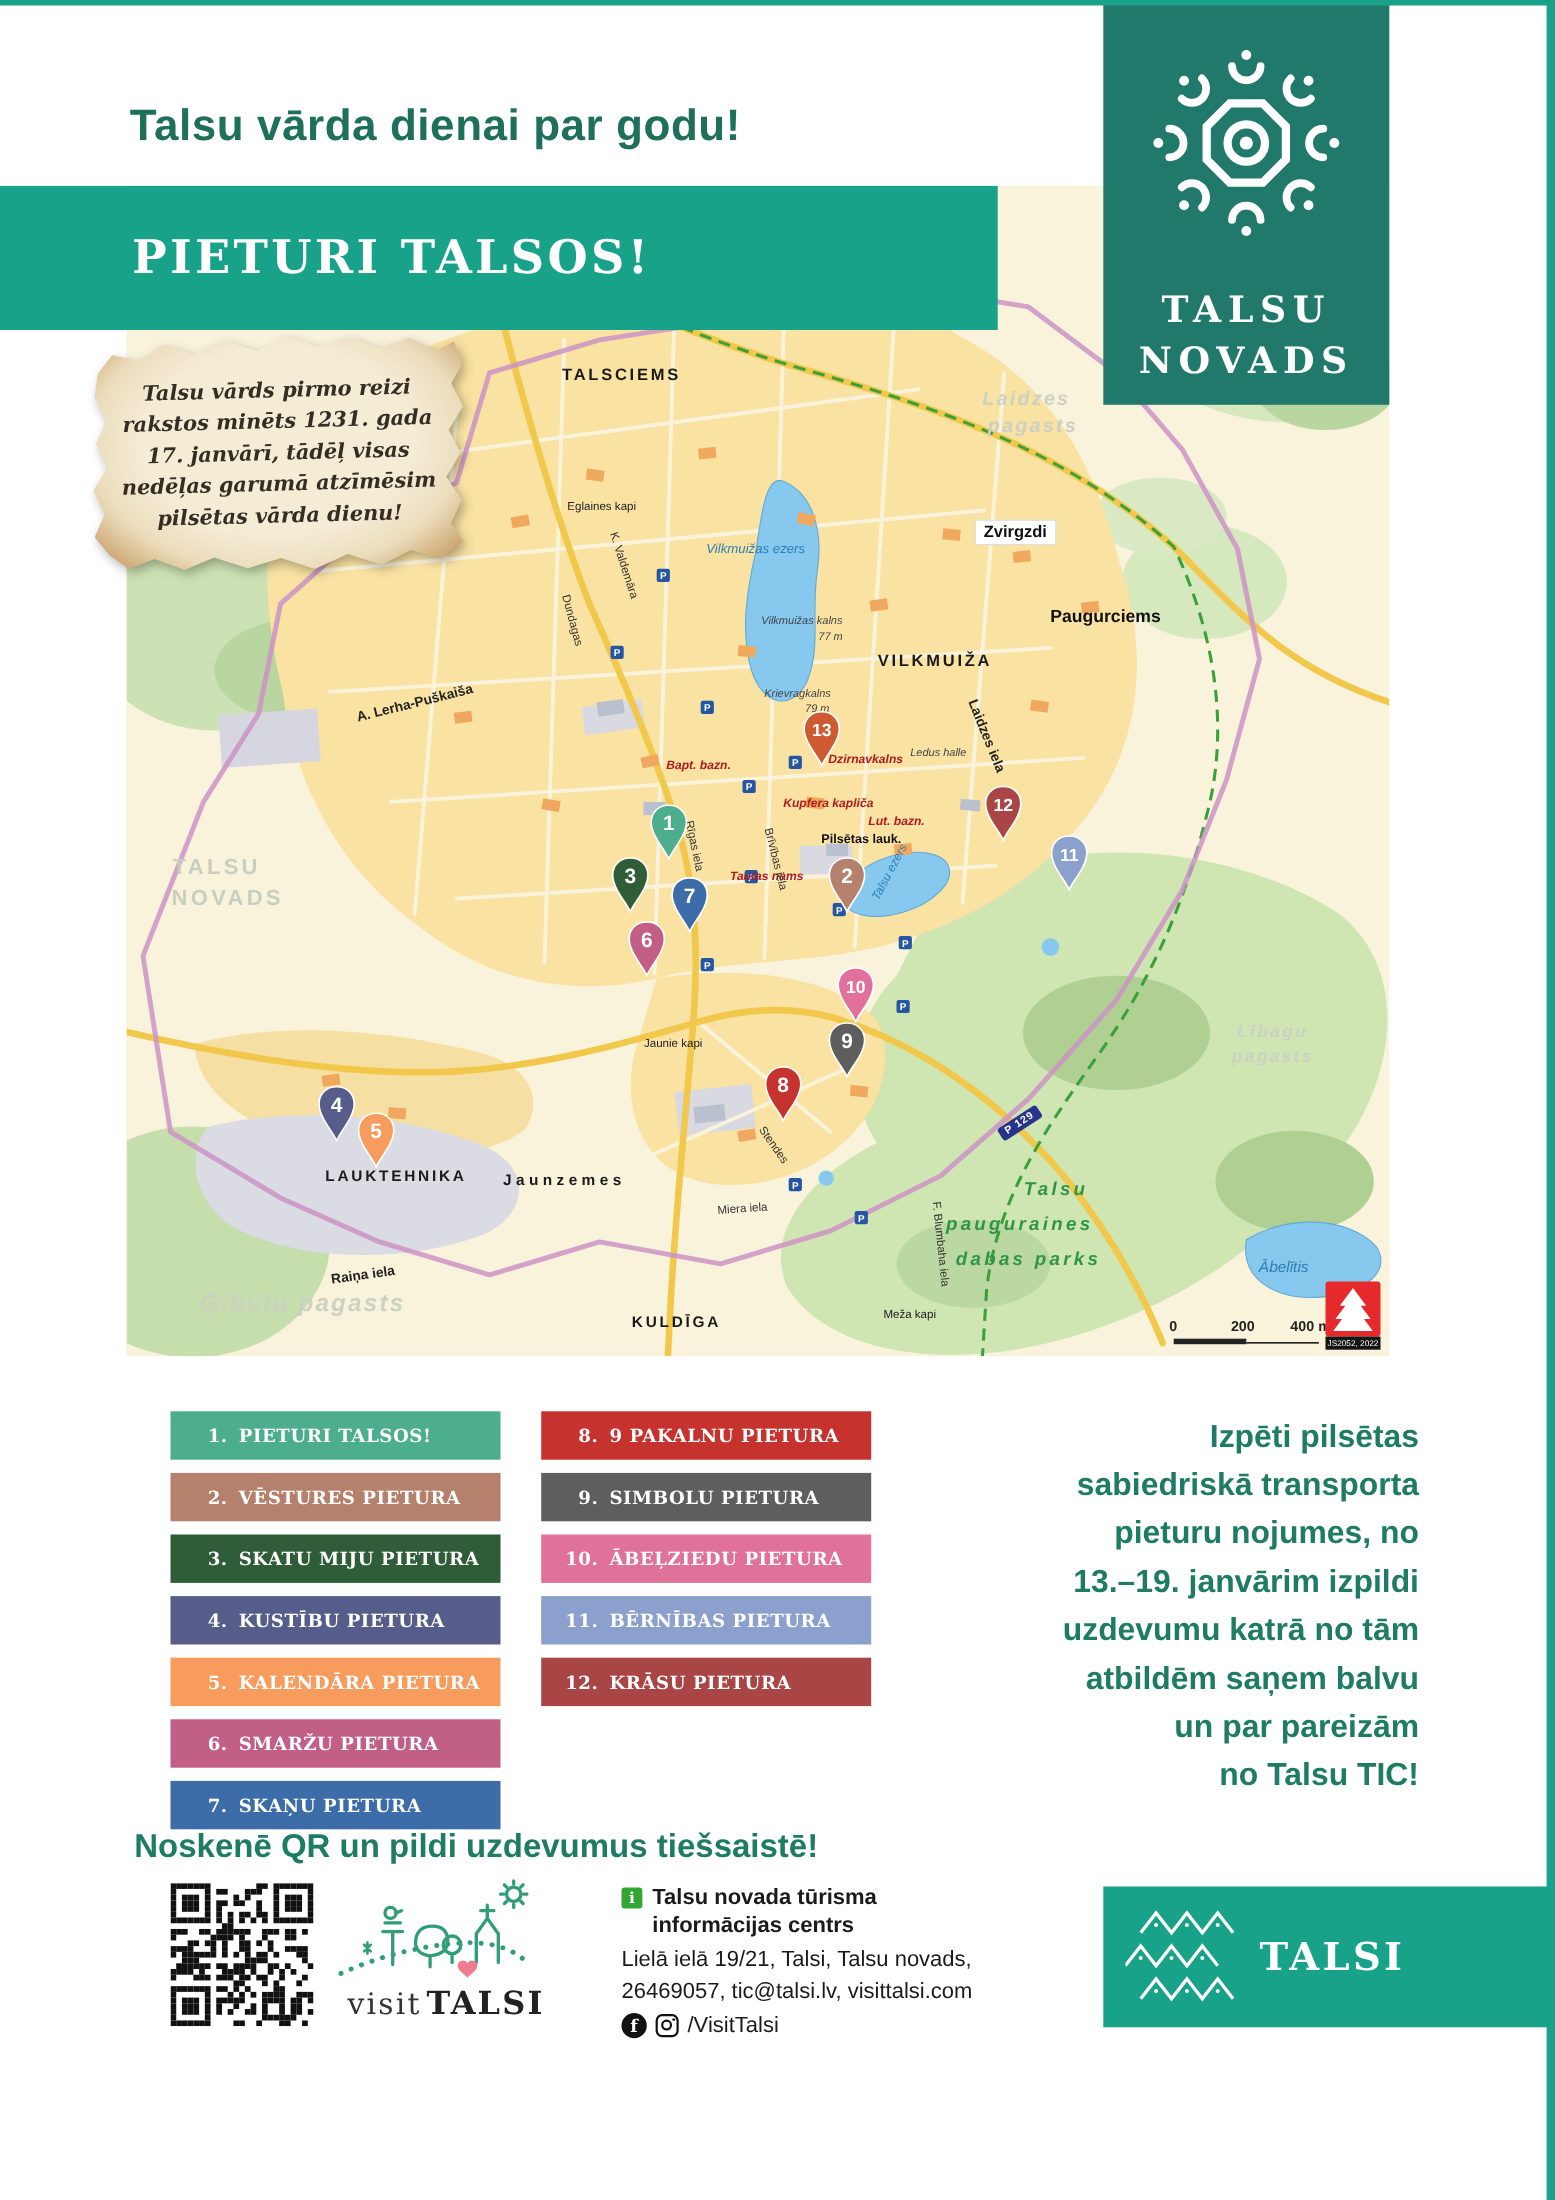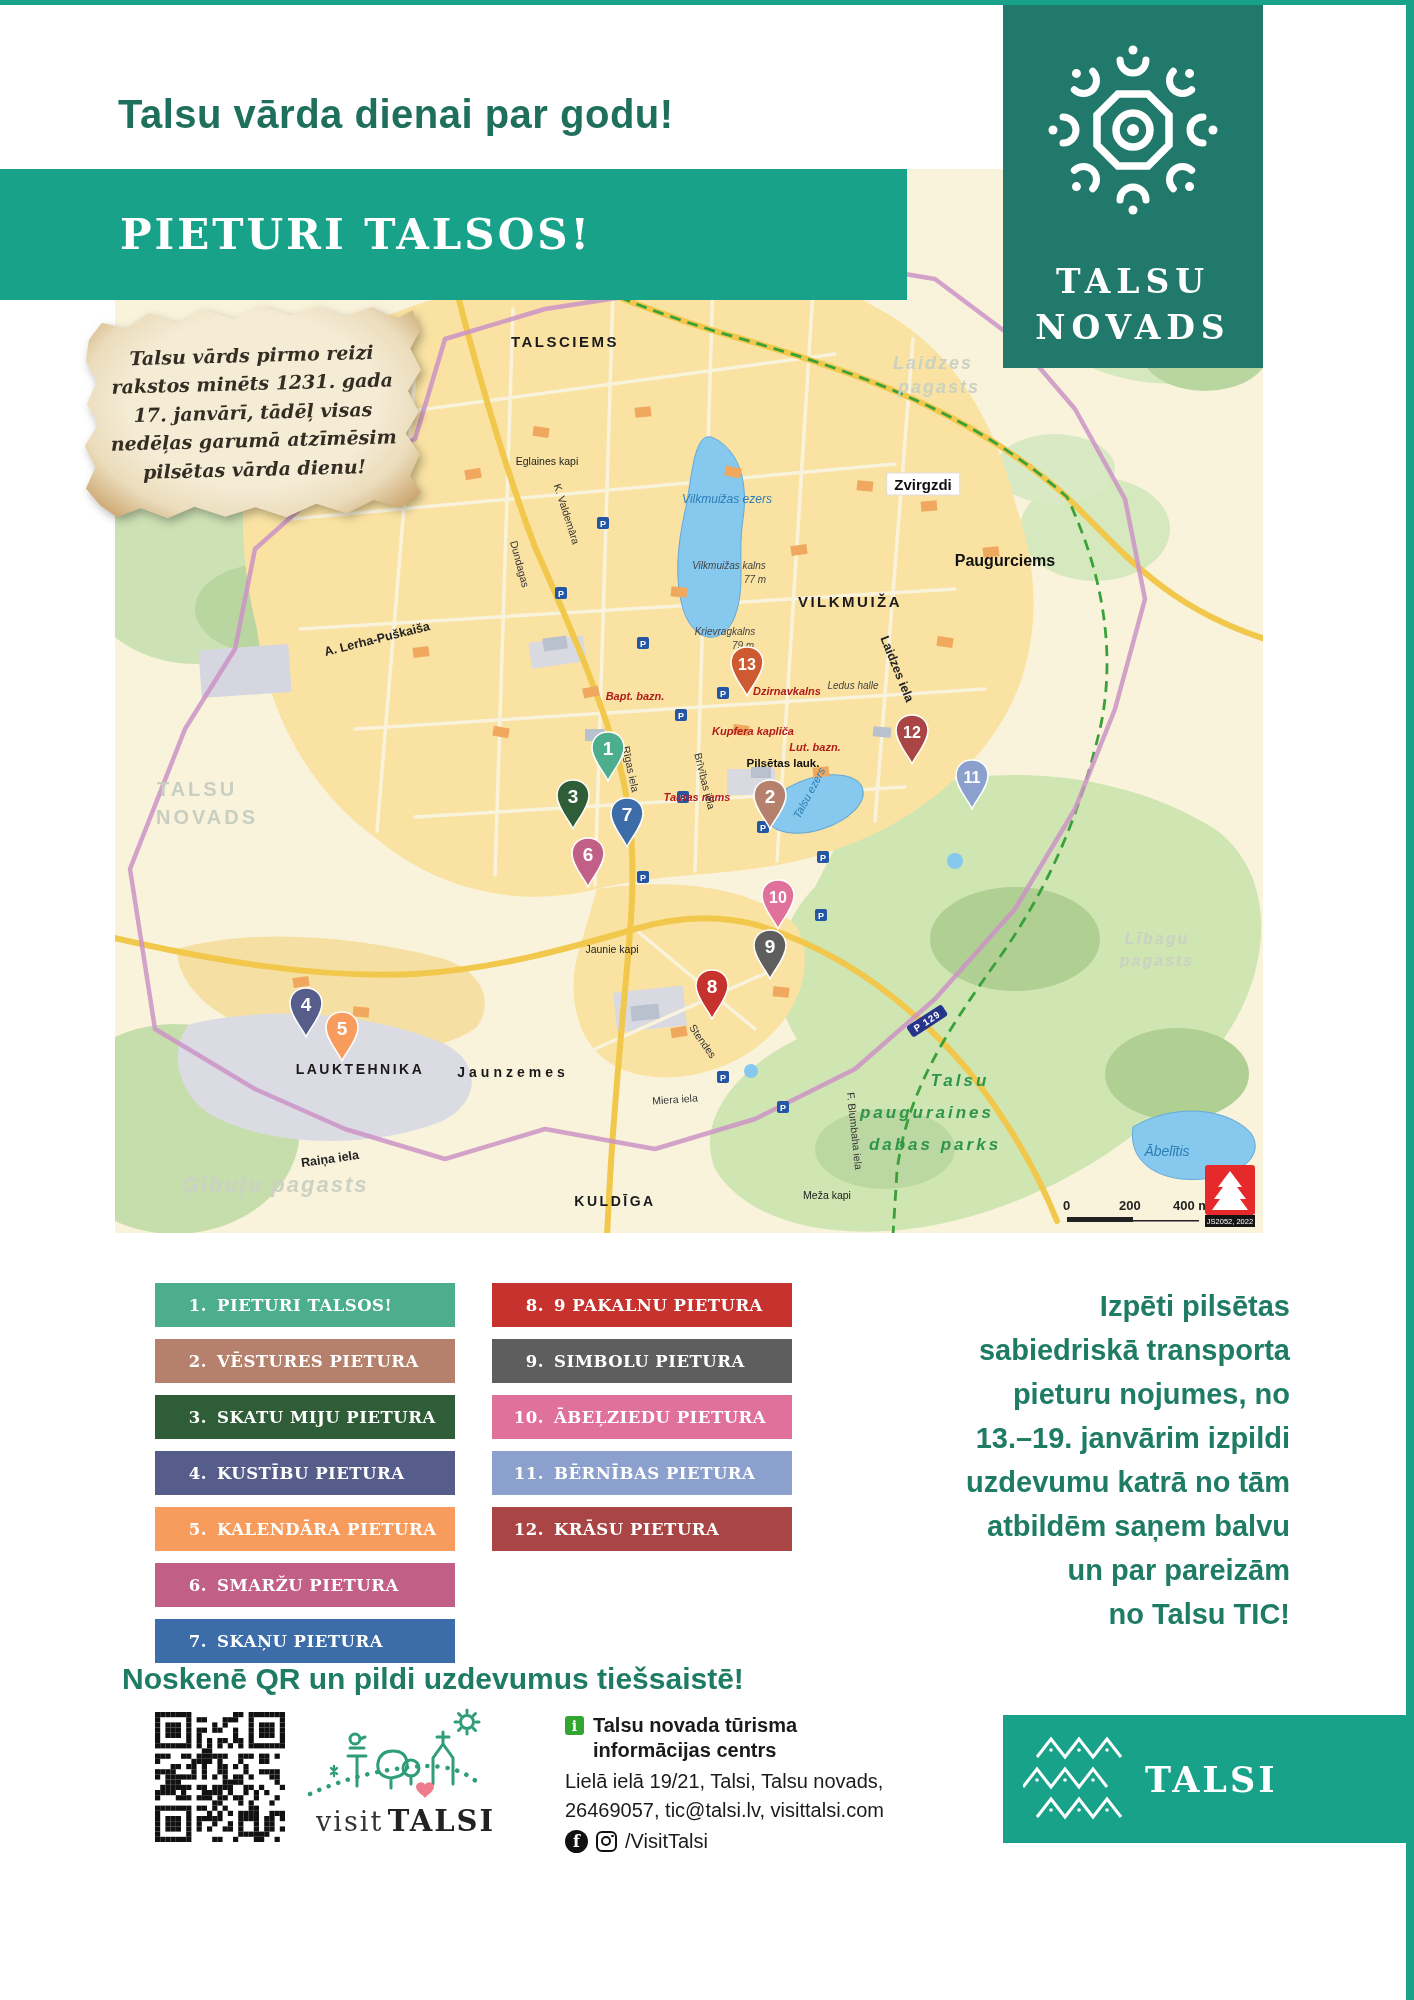--- a/index.html
+++ b/index.html
@@ -266,21 +266,21 @@
       </g>
     </svg>
     <div id="map-labels" class="layer">
         <span class="ml ml-caps" style="left: 450px; top: 172px; transform: translate(-50%, -50%);">TALSCIEMS</span>
         <span class="ml ml-caps" style="left: 735px; top: 432px; font-size: 15px; transform: translate(-50%, -50%);">VILKMUIŽA</span>
         <span class="ml ml-townbox" style="left: 808px; top: 315px; transform: translate(-50%, -50%);">Zvirgzdi</span>
         <span class="ml ml-town" style="left: 890px; top: 392px; transform: translate(-50%, -50%);">Paugurciems</span>
         <span class="ml ml-caps" style="left: 245px; top: 900px; font-size: 14px; transform: translate(-50%, -50%);">LAUKTEHNIKA</span>
         <span class="ml ml-capsp" style="left: 398px; top: 903px; transform: translate(-50%, -50%);">Jaunzemes</span>
         <span class="ml ml-caps" style="left: 500px; top: 1032px; font-size: 14px; transform: translate(-50%, -50%);">KULDĪGA</span>
-        <span class="ml ml-water" style="left: 612px; top: 330px; transform: translate(-50%, -50%);">Vilkmuižas ezers</span>
+        <span class="ml ml-water" style="left: 572px; top: 330px; transform: translate(-50%, -50%);">Vilkmuižas ezers</span>
         <span class="ml ml-water" style="left: 694px; top: 624px; font-size: 11px; transform: translate(-50%, -50%) rotate(-62deg);">Talsu ezers</span>
         <span class="ml ml-water" style="left: 1052px; top: 982px; font-size: 14px; transform: translate(-50%, -50%);">Ābelītis</span>
         <span class="ml ml-wm" style="left: 82px; top: 620px; transform: translate(-50%, -50%);">TALSU</span>
         <span class="ml ml-wm" style="left: 92px; top: 648px; transform: translate(-50%, -50%);">NOVADS</span>
         <span class="ml ml-wmi" style="left: 818px; top: 194px; transform: translate(-50%, -50%);">Laidzes</span>
         <span class="ml ml-wmi" style="left: 824px; top: 218px; transform: translate(-50%, -50%);">pagasts</span>
         <span class="ml ml-wmi" style="left: 160px; top: 1016px; font-size: 22px; transform: translate(-50%, -50%);">Ģibuļu pagasts</span>
         <span class="ml ml-wmi" style="left: 1042px; top: 770px; font-size: 16px; transform: translate(-50%, -50%);">Lībagu</span>
         <span class="ml ml-wmi" style="left: 1042px; top: 792px; font-size: 16px; transform: translate(-50%, -50%);">pagasts</span>
         <span class="ml ml-park" style="left: 845px; top: 912px; transform: translate(-50%, -50%);">Talsu</span>

